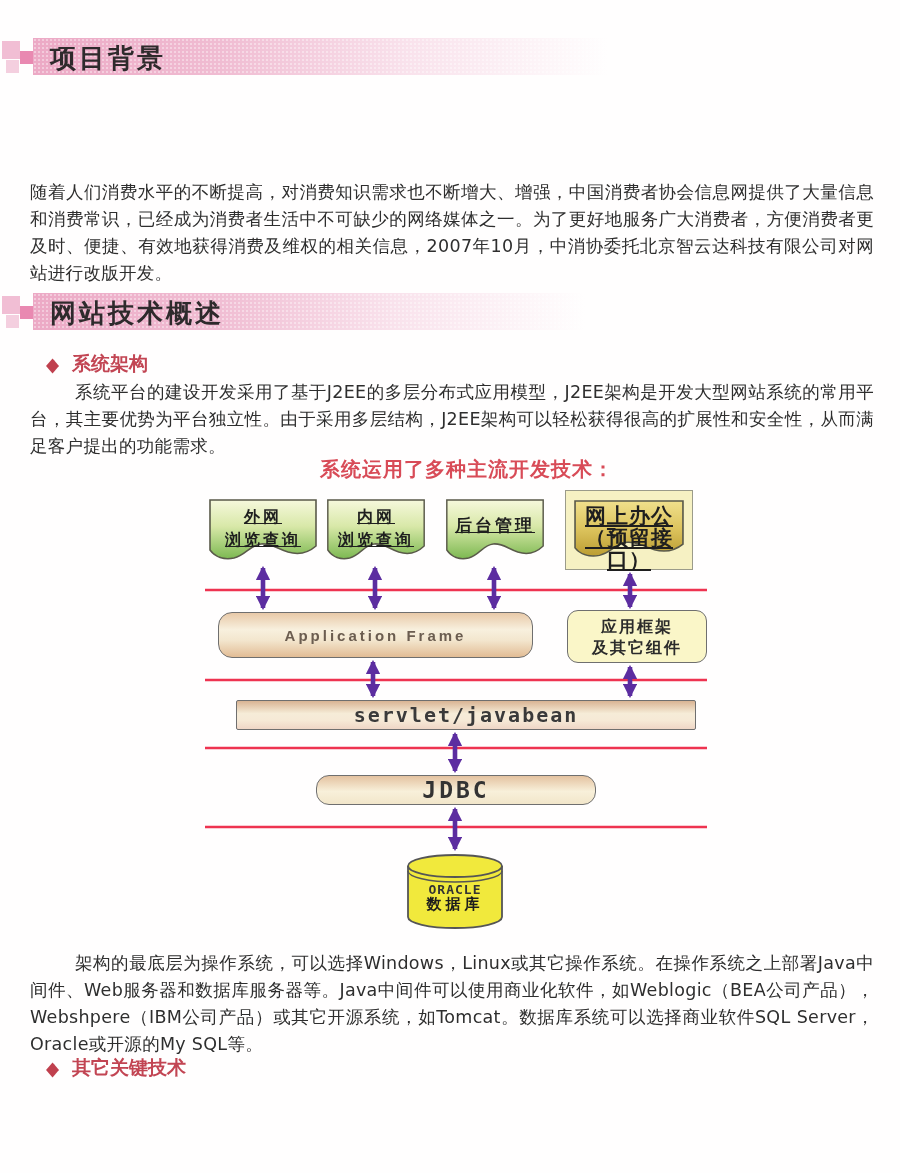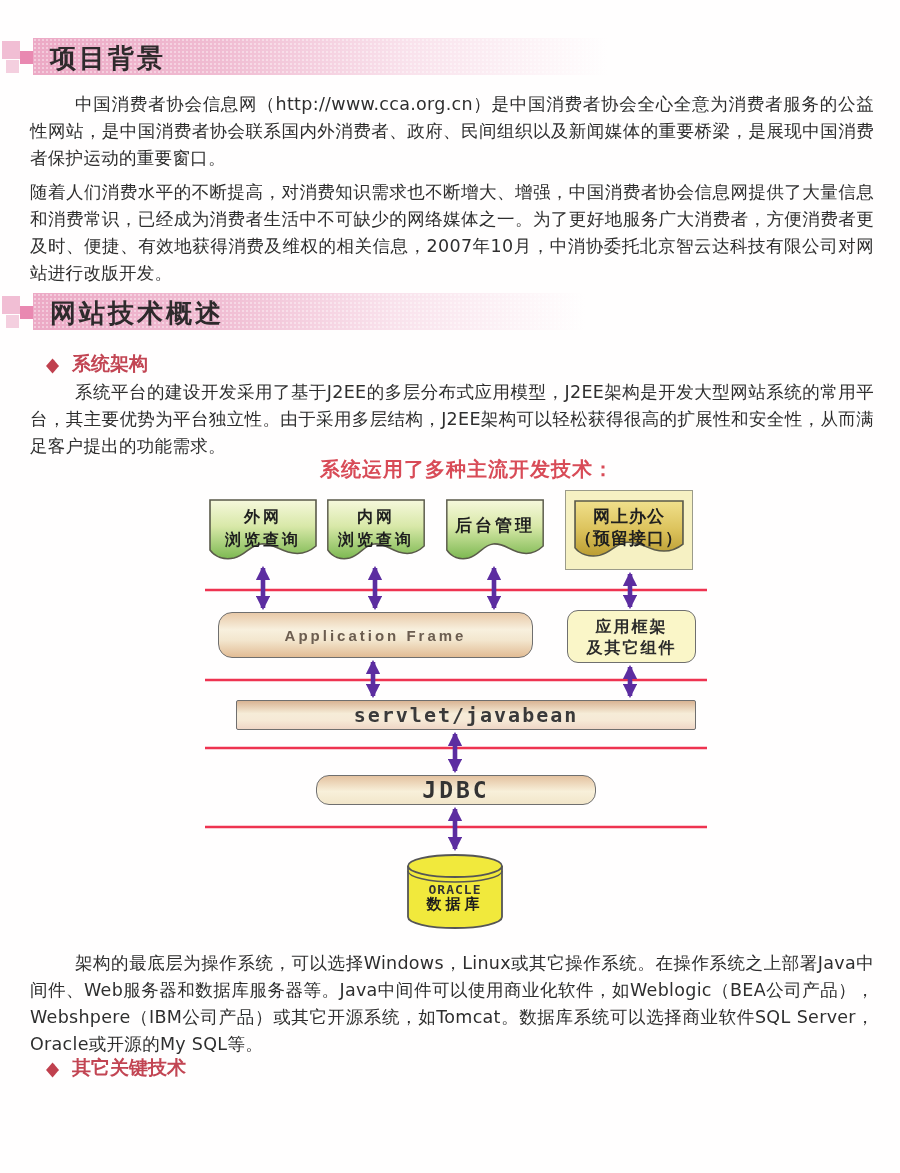--- a/index.html
+++ b/index.html
@@ -31,41 +31,41 @@
   .subhead{position:absolute;left:46px;font-size:19px;font-weight:bold;color:#c24553;}
   .subhead .dia{display:inline-block;margin-right:13px;font-size:17px;color:#c0404e;transform:scaleY(1.15);}
   .caption{position:absolute;left:320px;top:456px;font-size:20px;font-weight:bold;color:#d84b57;letter-spacing:1px;}
   
   .diagram{position:absolute;left:0;top:488px;width:900px;height:462px;}
   .overlay{position:absolute;left:0;top:0;width:900px;height:462px;}
   .docbox{position:absolute;}
   .docbox svg{position:absolute;left:0;top:0;width:100%;height:100%;}
   .docbox .lbl{
     position:absolute;left:0;right:0;text-align:center;
-    font-weight:bold;color:#1f1f1f;z-index:2;
+    font-weight:bold;color:#1f1f1f;z-index:2;text-decoration:underline;
   }
   .lbl2{font-size:16px;line-height:23px;letter-spacing:3px;top:7px;}
   .lbl1{font-size:17px;letter-spacing:3px;top:16px;}
   .outer4{
     position:absolute;left:565px;top:2px;width:128px;height:80px;
     background:#f6f1c3;border:1.5px solid #9b9b8a;box-sizing:border-box;
   }
-  .lbl4{font-size:17px;line-height:22px;letter-spacing:1px;top:6px;}
+  .lbl4{font-size:21px;line-height:22px;letter-spacing:1px;top:6px;}
   .midbox{
     position:absolute;box-sizing:border-box;display:flex;align-items:center;justify-content:center;
     border:1.5px solid #6f6f6f;
   }
   .appframe{
     left:218px;top:124px;width:315px;height:46px;border-radius:14px;
     background:linear-gradient(180deg,#e8c9a8 0%,#f8f0de 38%,#f3e6ce 62%,#e2bc95 100%);
     font-family:Liberation Sans, sans-serif;
     font-size:15px;font-weight:bold;letter-spacing:3px;color:#6b5d50;
   }
   .appcomp{
-    left:567px;top:122px;width:129px;height:53px;border-radius:11px;
+    left:567px;top:122px;width:140px;height:53px;border-radius:11px;
     background:#faf6c8;flex-direction:column;
     font-size:16px;font-weight:bold;letter-spacing:2px;color:#2b2b2b;line-height:21px;
   }
   .servlet{
     left:236px;top:212px;width:460px;height:30px;border-radius:2px;
     background:linear-gradient(180deg,#d9b493 0%,#f6ecd8 45%,#f6e9d6 70%,#efd6c6 100%);
     font-family:"DejaVu Sans Mono","Liberation Mono",monospace;
     font-size:20px;font-weight:bold;letter-spacing:2px;color:#3a3a3a;
   }
   .jdbc{
@@ -84,21 +84,20 @@
 
 <div class="page">
 
   <div class="chk" style="left:2px;top:41px;width:18px;height:18px;background:#f1bed4;"></div>
   <div class="chk" style="left:20px;top:51px;width:13px;height:13px;background:#e989b1;"></div>
   <div class="chk" style="left:6px;top:60px;width:13px;height:13px;background:#f4cfdf;"></div>
   <div class="hbar" style="top:38px;padding-left:25px;">
     <div class="t">项目背景</div>
   </div>
 
-  <p class="btxt indent" style="top:91px;margin:0;">中国消费者协会信息网（http://www.cca.org.cn）是中国消费者协会全心全意为消费者服务的公益性网站，是中国消费者协会联系国内外消费者、政府、民间组织以及新闻媒体的重要桥梁，是展现中国消费者保护运动的重要窗口。</p>
   <p class="btxt" style="top:179px;margin:0;">随着人们消费水平的不断提高，对消费知识需求也不断增大、增强，中国消费者协会信息网提供了大量信息和消费常识，已经成为消费者生活中不可缺少的网络媒体之一。为了更好地服务广大消费者，方便消费者更及时、便捷、有效地获得消费及维权的相关信息，2007年10月，中消协委托北京智云达科技有限公司对网站进行改版开发。</p>
 
   <div class="chk" style="left:2px;top:296px;width:18px;height:18px;background:#f1bed4;"></div>
   <div class="chk" style="left:20px;top:306px;width:13px;height:13px;background:#e989b1;"></div>
   <div class="chk" style="left:6px;top:315px;width:13px;height:13px;background:#f4cfdf;"></div>
   <div class="hbar" style="top:293px;">
     <div class="t">网站技术概述</div>
   </div>
 
   <div class="subhead" style="top:351px;">

